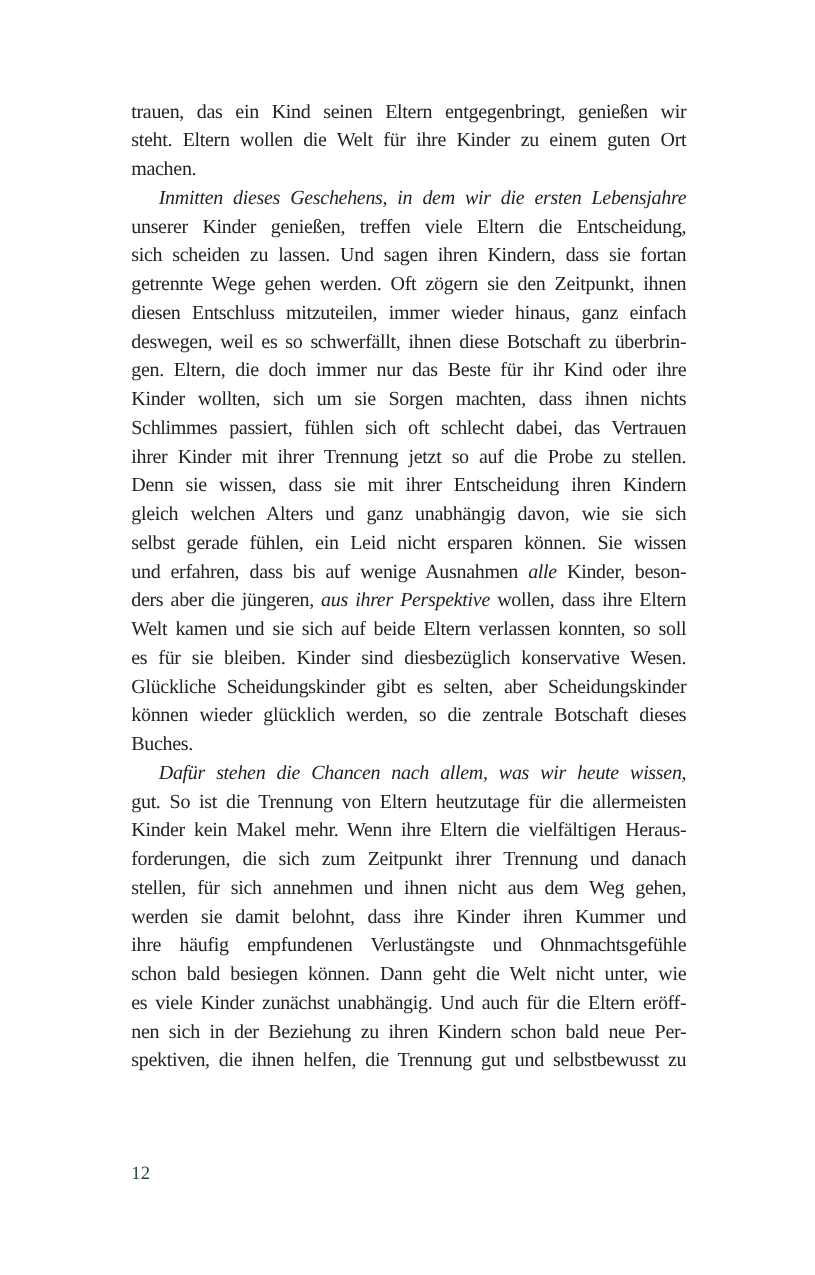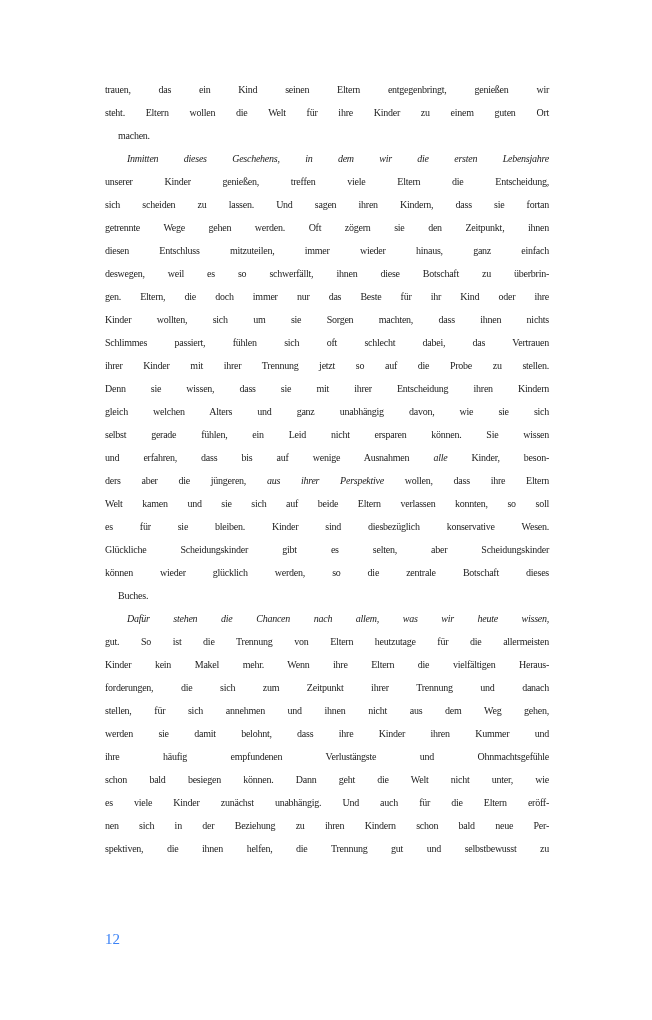--- a/index.html
+++ b/index.html
@@ -14,45 +14,44 @@
     background: #ffffff;
     font-family: "Liberation Serif", serif;
     color: #232323;
     overflow: hidden;
   }
   .text-block {
     position: absolute;
     left: 105px;
     top: 78px;
     width: 444px;
-    font-size: 10px;
+    font-size: 16px;
     line-height: 23px;
     letter-spacing: -0.25px;
   }
   .line {
     text-align: justify;
     text-align-last: justify;
   }
   .line.para-end {
     text-align-last: left;
-    margin-left: 13px;
   }
   .line.indent {
     text-indent: 22px;
     font-style: italic;
   }
   .line em {
   }
   .page-number {
     position: absolute;
     left: 105px;
     top: 928px;
     font-size: 15px;
     line-height: 23px;
-    color: #3b82f6;
+    color: #14532d;
   }
 </style>
 </head>
 <body>
 
 <div class="page">
   <div class="text-block">
       <div class="line">trauen, das ein Kind seinen Eltern entgegenbringt, genießen wir</div>
       <div class="line">steht. Eltern wollen die Welt für ihre Kinder zu einem guten Ort</div>
       <div class="line para-end">machen.</div>

